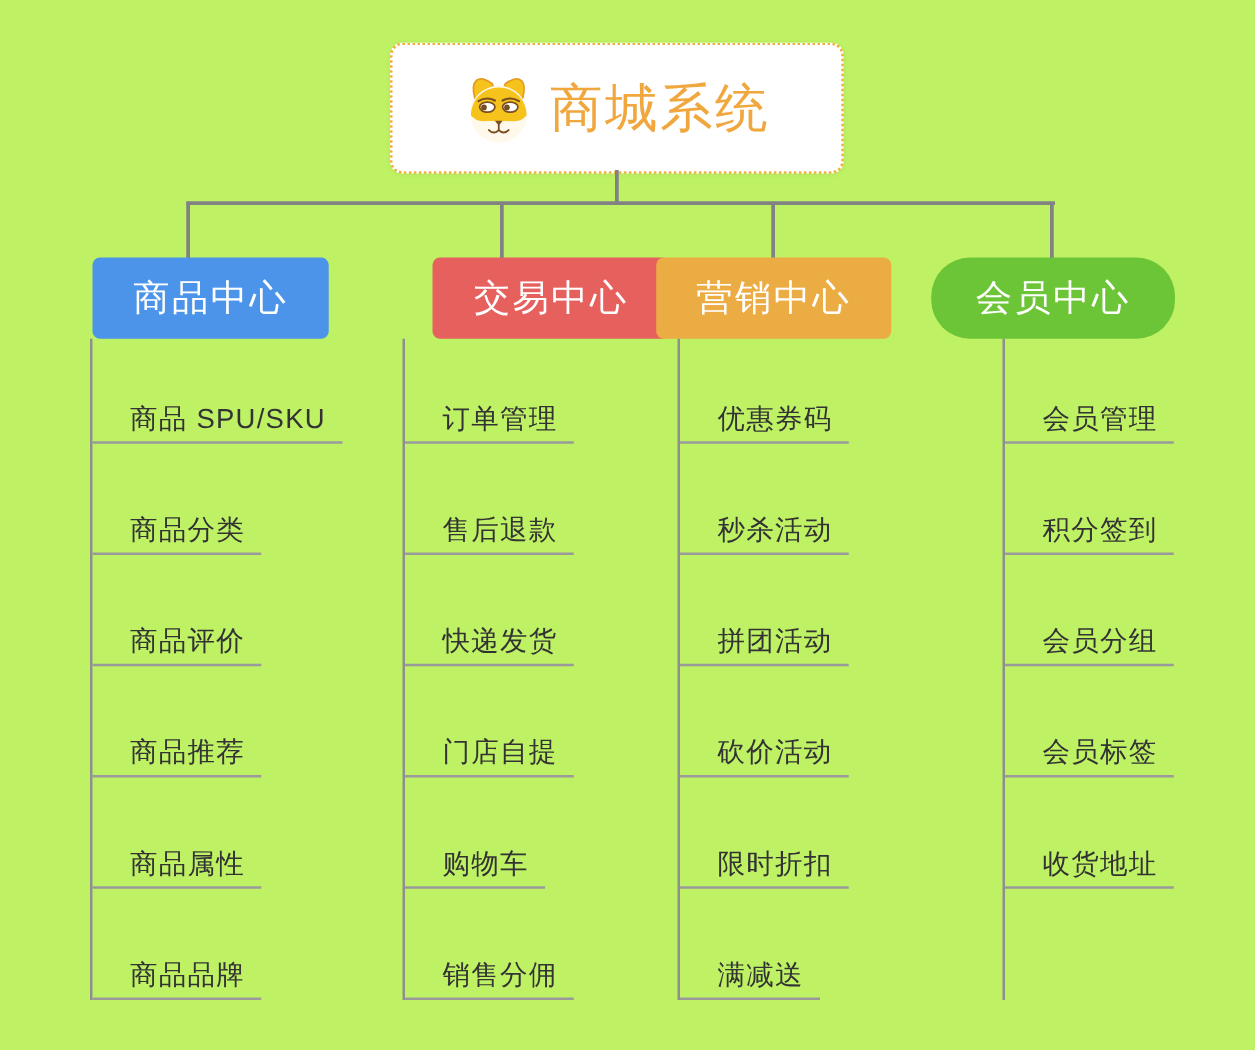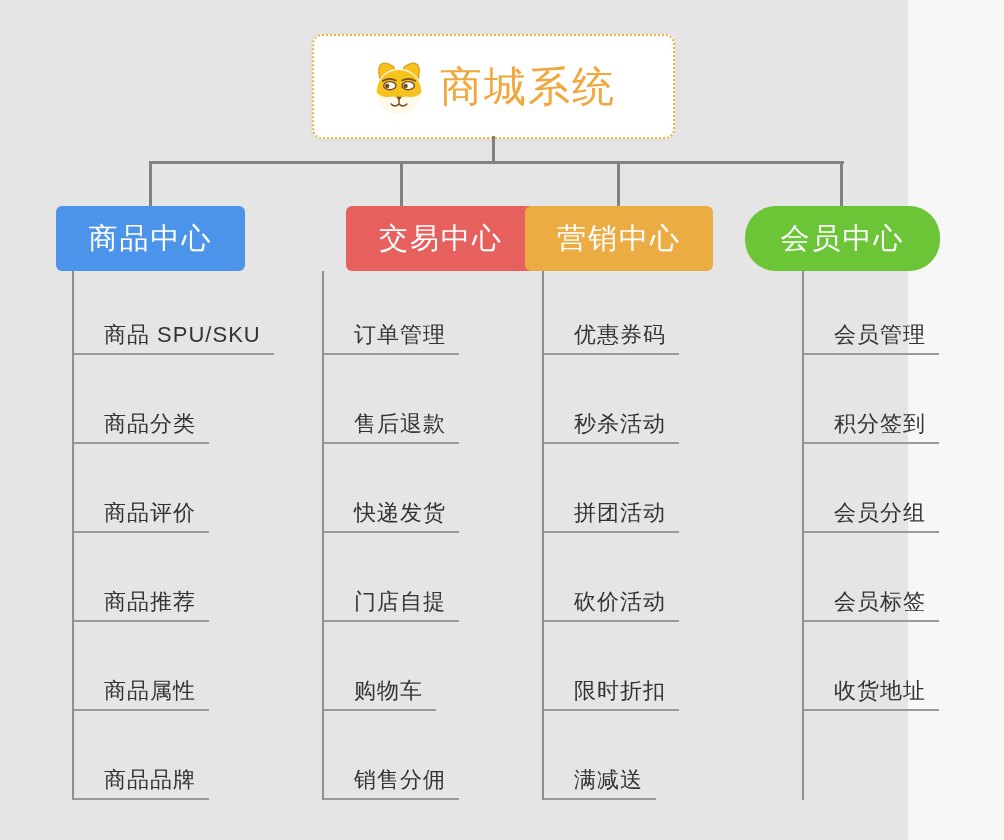--- a/index.html
+++ b/index.html
@@ -2,21 +2,21 @@
 <html><head>
 <meta charset="utf-8">
 <style>
   html,body{margin:0;padding:0;}
   body{
     width:1004px;height:840px;
     background:#f7f7f7;
     font-family:"Liberation Sans","DejaVu Sans",sans-serif;
     overflow:hidden;
   }
-  .canvas{position:relative;width:908px;height:840px;background:#e5e5e5;}
+  .canvas{position:relative;width:1004px;height:840px;background:#bef264;}
 
   
   .root-node{
     position:absolute;left:312px;top:34px;width:363px;height:105px;
     box-sizing:border-box;
     background:#ffffff;
     border:2px dotted #F3B13C;
     border-radius:10px;
     display:flex;align-items:center;justify-content:center;gap:13px;
     box-shadow:0 1px 4px rgba(0,0,0,.05);
@@ -110,21 +110,21 @@
   </div>
 
   <div class="line stem"></div>
   <div class="line bus"></div>
   <div class="line drop drop-0"></div>
   <div class="line drop drop-1"></div>
   <div class="line drop drop-2"></div>
   <div class="line drop drop-3"></div>
 
   <div class="branch branch-0">
-    <div class="branch-header" style="background: rgb(75, 148, 234);">商品中心</div>
+    <div class="branch-header" style="background: rgb(75, 148, 234); margin-left: 18px;">商品中心</div>
     <div class="branch-column">
   <div class="leaf">
     <span class="leaf-label">商品 SPU/SKU</span>
   </div>
 
   <div class="leaf">
     <span class="leaf-label">商品分类</span>
   </div>
 
   <div class="leaf">

